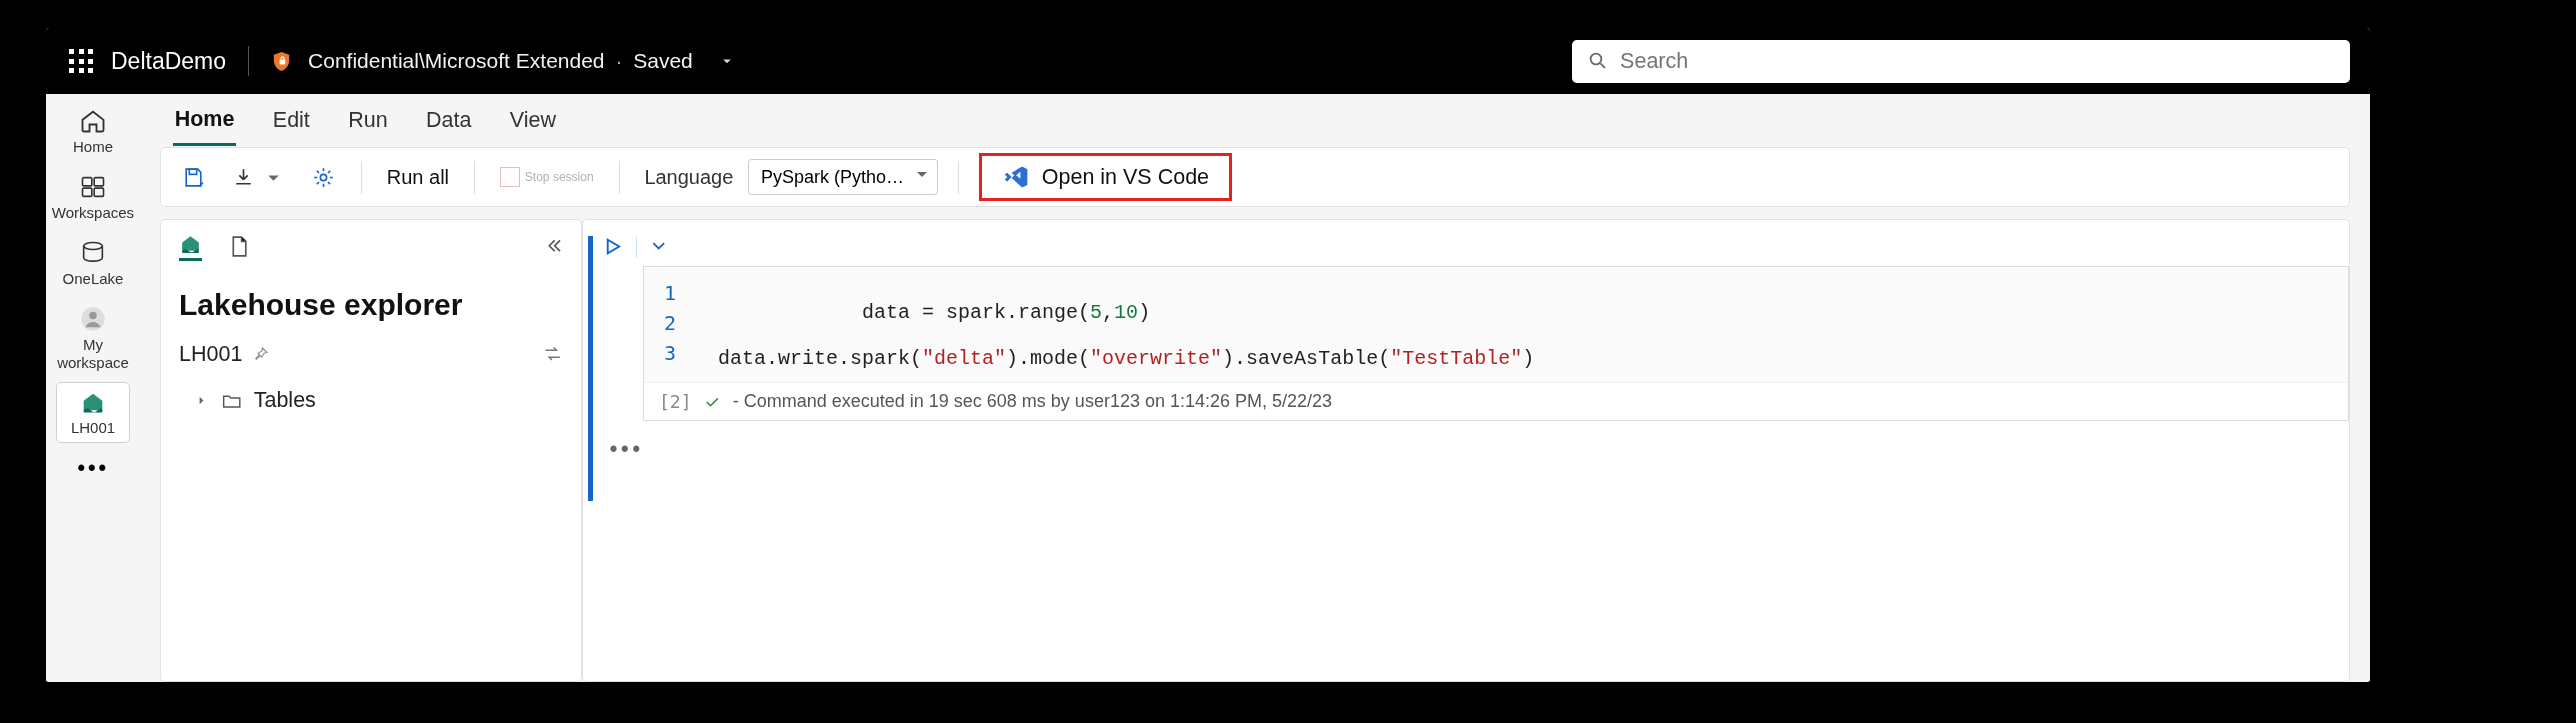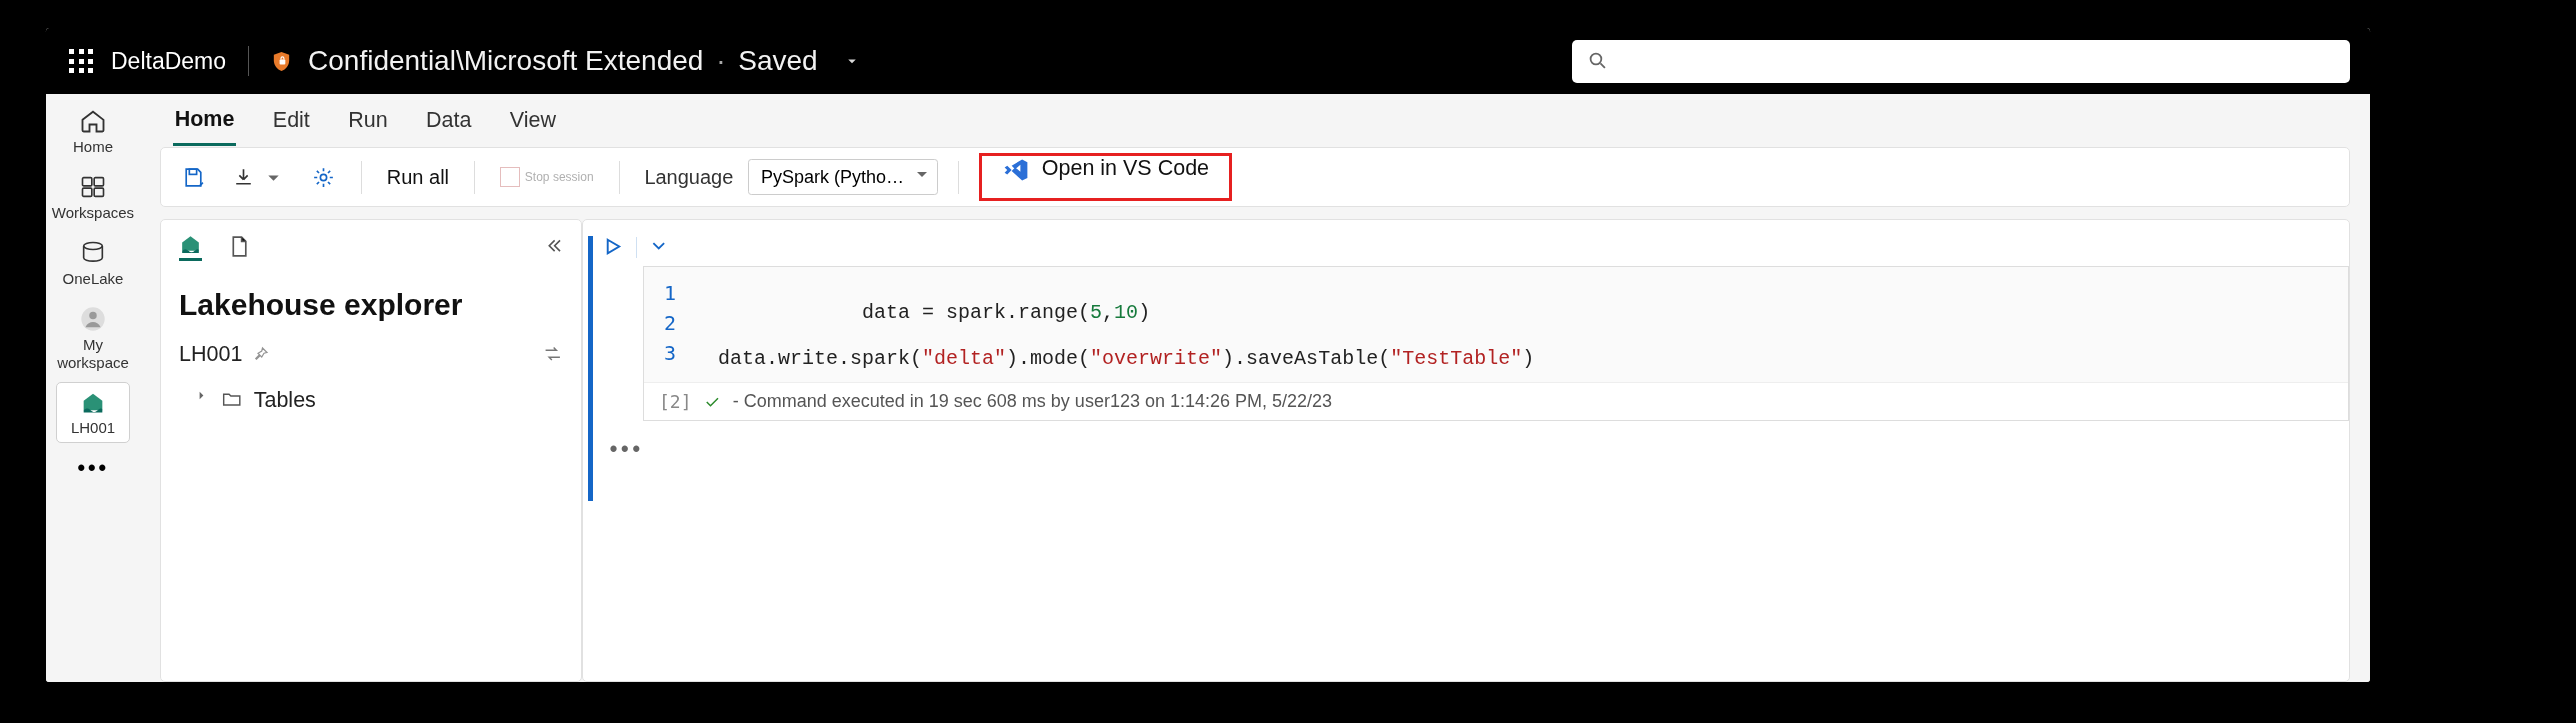--- a/index.html
+++ b/index.html
@@ -38,21 +38,21 @@
       grid-template-rows: repeat(3, 5px);
       gap: 4.1px;
       align-content: center;
       justify-content: center;
       cursor: pointer;
     }
     .waffle span { background: #fff; width: 5px; height: 5px; }
     .topbar .brand { font-size: 23px; font-weight: 400; }
     .topbar .divider { width: 0.8px; height: 30px; background: #555; margin: 0 6.6px; }
     .shield { width: 23px; height: 23px; flex-shrink:0; }
-    .topbar .confidential { font-size: 28px; opacity: .95; }
+    .topbar .confidential { font-size: 21px; opacity: .95; }
     .topbar .dot { opacity: .7; margin: 0 5px; }
     .topbar .chev { margin-left: 10px; opacity: .85; cursor: pointer; }
     .spacer { flex: 1; }
     .searchbox {
       width: 778px; height: 43px; background: #fff; border-radius: 5px;
       display: flex; align-items: center; padding: 0 15px; gap: 11.6px;
       color: #666;
     }
     .searchbox input {
       flex: 1; border: none; outline: none; font-size: 21.5px; color: #333;
@@ -106,21 +106,21 @@
     .lang-select {
       height:36px; border:0.8px solid #ccc; border-radius:3.3px; padding:0 28px 0 11.6px;
       font-size:18px; display:flex; align-items:center; min-width:190px; position:relative;
       cursor:pointer;
     }
     .lang-select::after {
       content:""; position:absolute; right:10px; top:50%; transform:translateY(-50%);
       border:5px solid transparent; border-top-color:#666;
     }
     .open-vscode {
-      display:flex; gap:11.6px; height:48px; padding:0 20px;
+      display:flex; align-items:center; gap:11.6px; height:48px; padding:0 20px;
       border:3.3px solid #e62020; font-size:21.5px; cursor:pointer; color:#111;
     }
     .vscode-logo { width:28px; height:28px; }
 
     
     .content {
       display:flex; margin: 11.6px 20px 0; height: calc(100% - 53px - 60px - 11.6px);
       gap: 0;
     }
     .explorer {
@@ -134,21 +134,21 @@
     .exp-icons { display:flex; gap:23px; align-items:center;}
     .exp-icons .ico { width:25px; height:25px; }
     .exp-title { font-size:30px; font-weight:600; padding: 20px 18px 6.6px; color:#111;}
     .exp-sub {
       display:flex; align-items:center; gap:10px; padding: 13.2px 18px;
       font-size:21.5px; color:#222;
     }
     .exp-sub .pin { opacity:.7;}
     .exp-sub .sync { margin-left:auto; width:21.5px; height:21.5px; opacity:.8; cursor:pointer;}
     .exp-node {
-      display:flex; gap:11.6px; padding:8.3px 18px 8.3px 33px;
+      display:flex; align-items:center; gap:11.6px; padding:8.3px 18px 8.3px 33px;
       font-size:21.5px; color:#222; cursor:pointer;
     }
     .exp-node .chev-r { width:15px; height:15px; }
     .folder { width:21.5px; height:21.5px; }
 
     .notebook {
       flex:1; background:#fff; border-radius:5px; border:0.8px solid #e1e1e1;
       display:flex; flex-direction:column; position:relative;
     }
     .nb-ctrl {
@@ -215,20 +215,21 @@
     </div>
     <svg class="chev" width="18" height="18" viewBox="0 0 24 24">
         <path fill="#fff" d="M7 10l5 5 5-5z"></path>
       </svg>
     <div class="spacer"></div>
     <div class="searchbox">
       <svg class="search-icon" viewBox="0 0 24 24">
           <circle cx="10" cy="10" r="6" stroke="#666" stroke-width="2" fill="none"></circle>
           <line x1="15" y1="15" x2="20" y2="20" stroke="#666" stroke-width="2"></line>
         </svg>
+      <input placeholder="Search" style="">
     </div>
   </div>
 
   <div class="rail">
     <div class="rail-item">
       <svg class="ico" viewBox="0 0 24 24">
           <path fill="none" stroke="#333" stroke-width="1.6" d="M3 11l9-7 9 7v9a1 1 0 01-1 1h-5v-6H9v6H4a1 1 0 01-1-1z"></path>
         </svg>
       <span>Home</span>
     </div>

